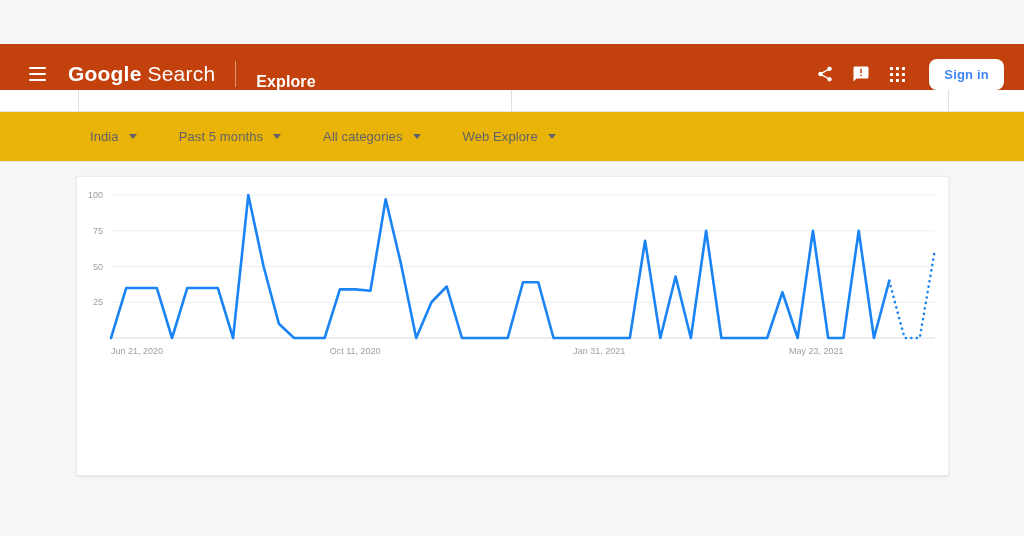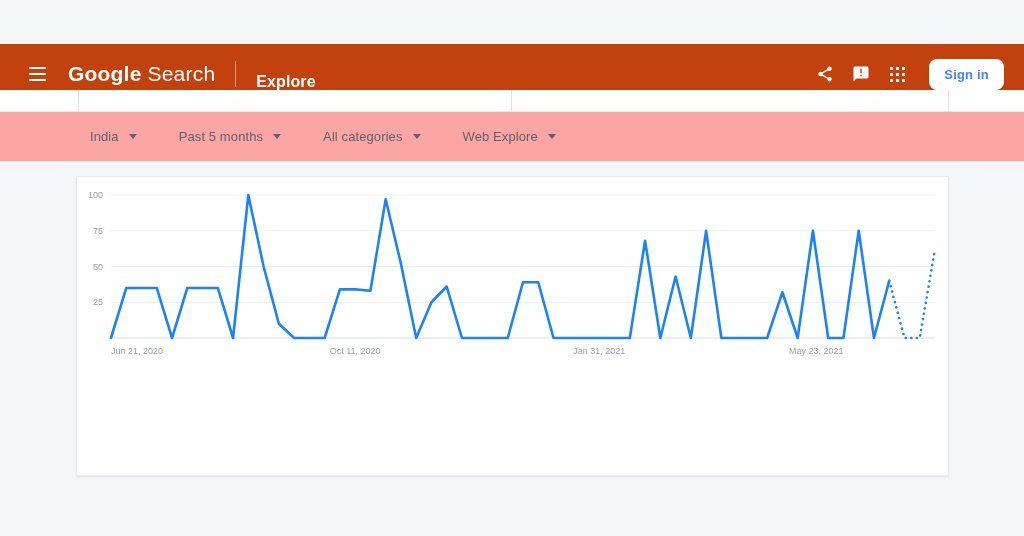--- a/index.html
+++ b/index.html
@@ -48,21 +48,21 @@
     padding: 8px 15px; cursor: pointer; font-family: inherit; letter-spacing: .2px;
     box-shadow: 0 1px 2px rgba(0,0,0,.12); }
 
   
   .searchrow { position: absolute; top: 90px; left: 0; width: 1024px; height: 22px;
     background: #fff; border-bottom: 1px solid #e6e6e6; }
   .searchrow .vd { position: absolute; top: 0; width: 1px; height: 22px; background: #e0e0e0; }
 
   
   .filterbar { position: absolute; top: 112px; left: 0; width: 1024px; height: 50px;
-    background: #fca5a5; border-bottom: 1px solid #e8e8e8; display: flex; align-items: center;
+    background: #eab308; border-bottom: 1px solid #e8e8e8; display: flex; align-items: center;
     padding-left: 90px; }
   .filter { display: flex; align-items: center; cursor: pointer; margin-right: 42px; }
   .filter .lbl { font-size: 13px; color: #5f6368; letter-spacing: .1px; }
   .caret { width: 0; height: 0; margin-left: 10px;
     border-left: 4px solid transparent; border-right: 4px solid transparent;
     border-top: 5px solid #5f6368; }
 
   
   .card { position: absolute; top: 176px; left: 76px; width: 873px; height: 300px;
     background: #fff; border: 1px solid #ececec; border-radius: 2px;

